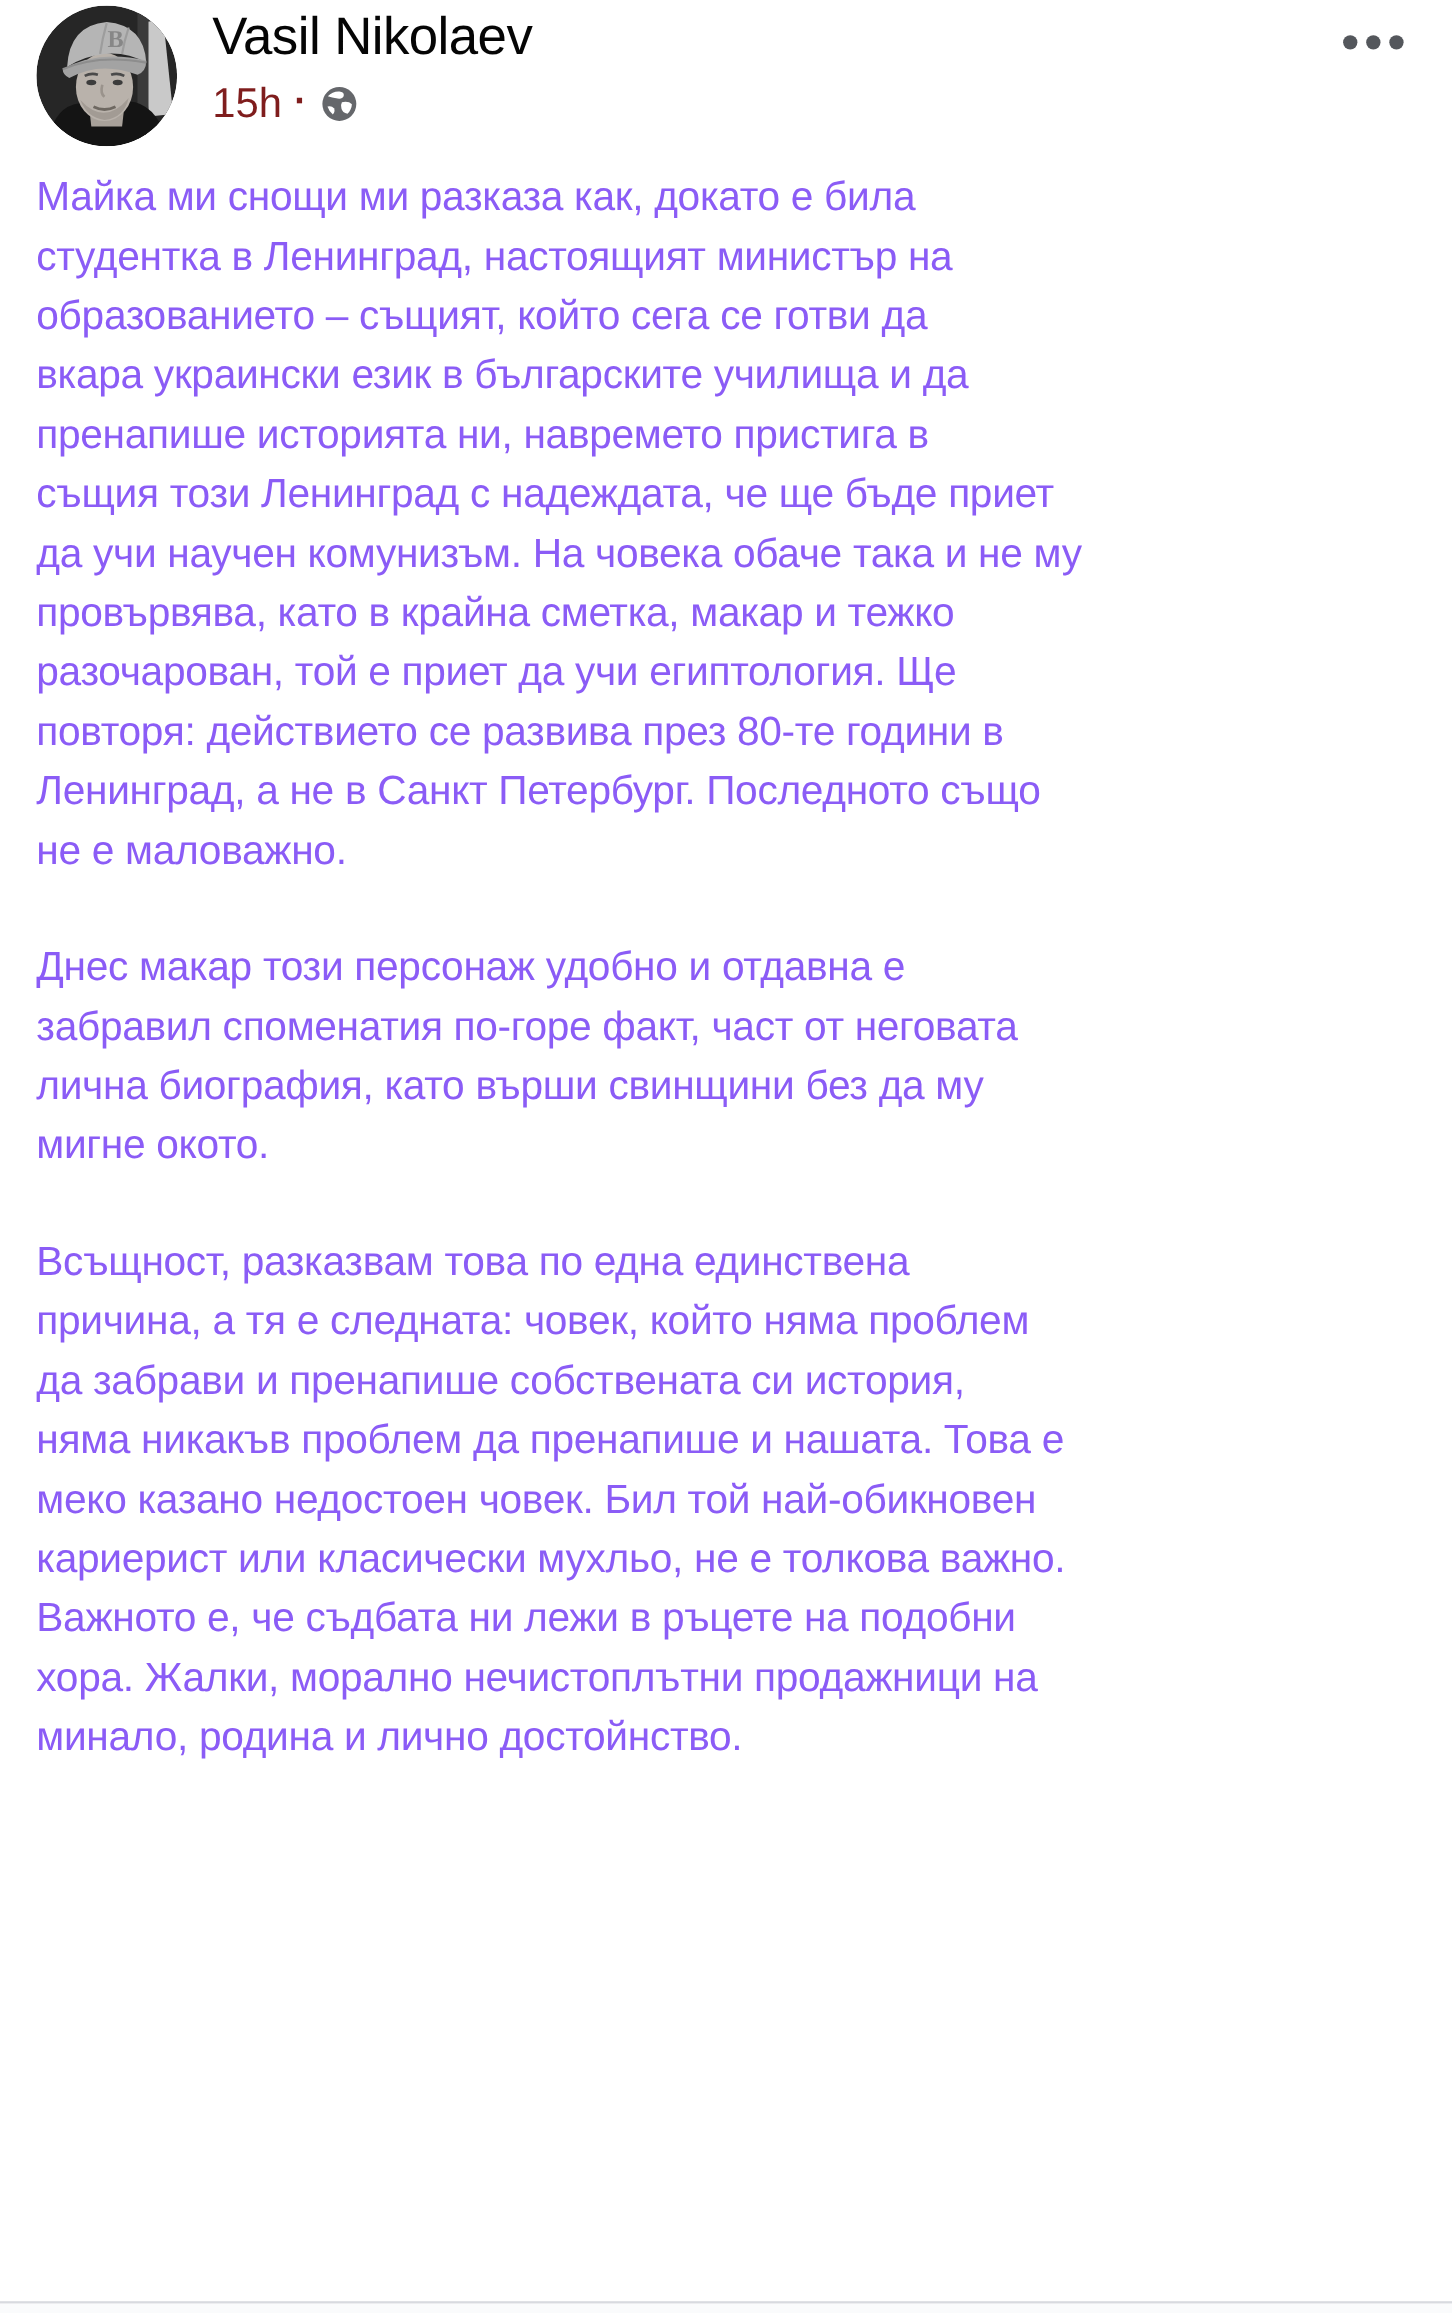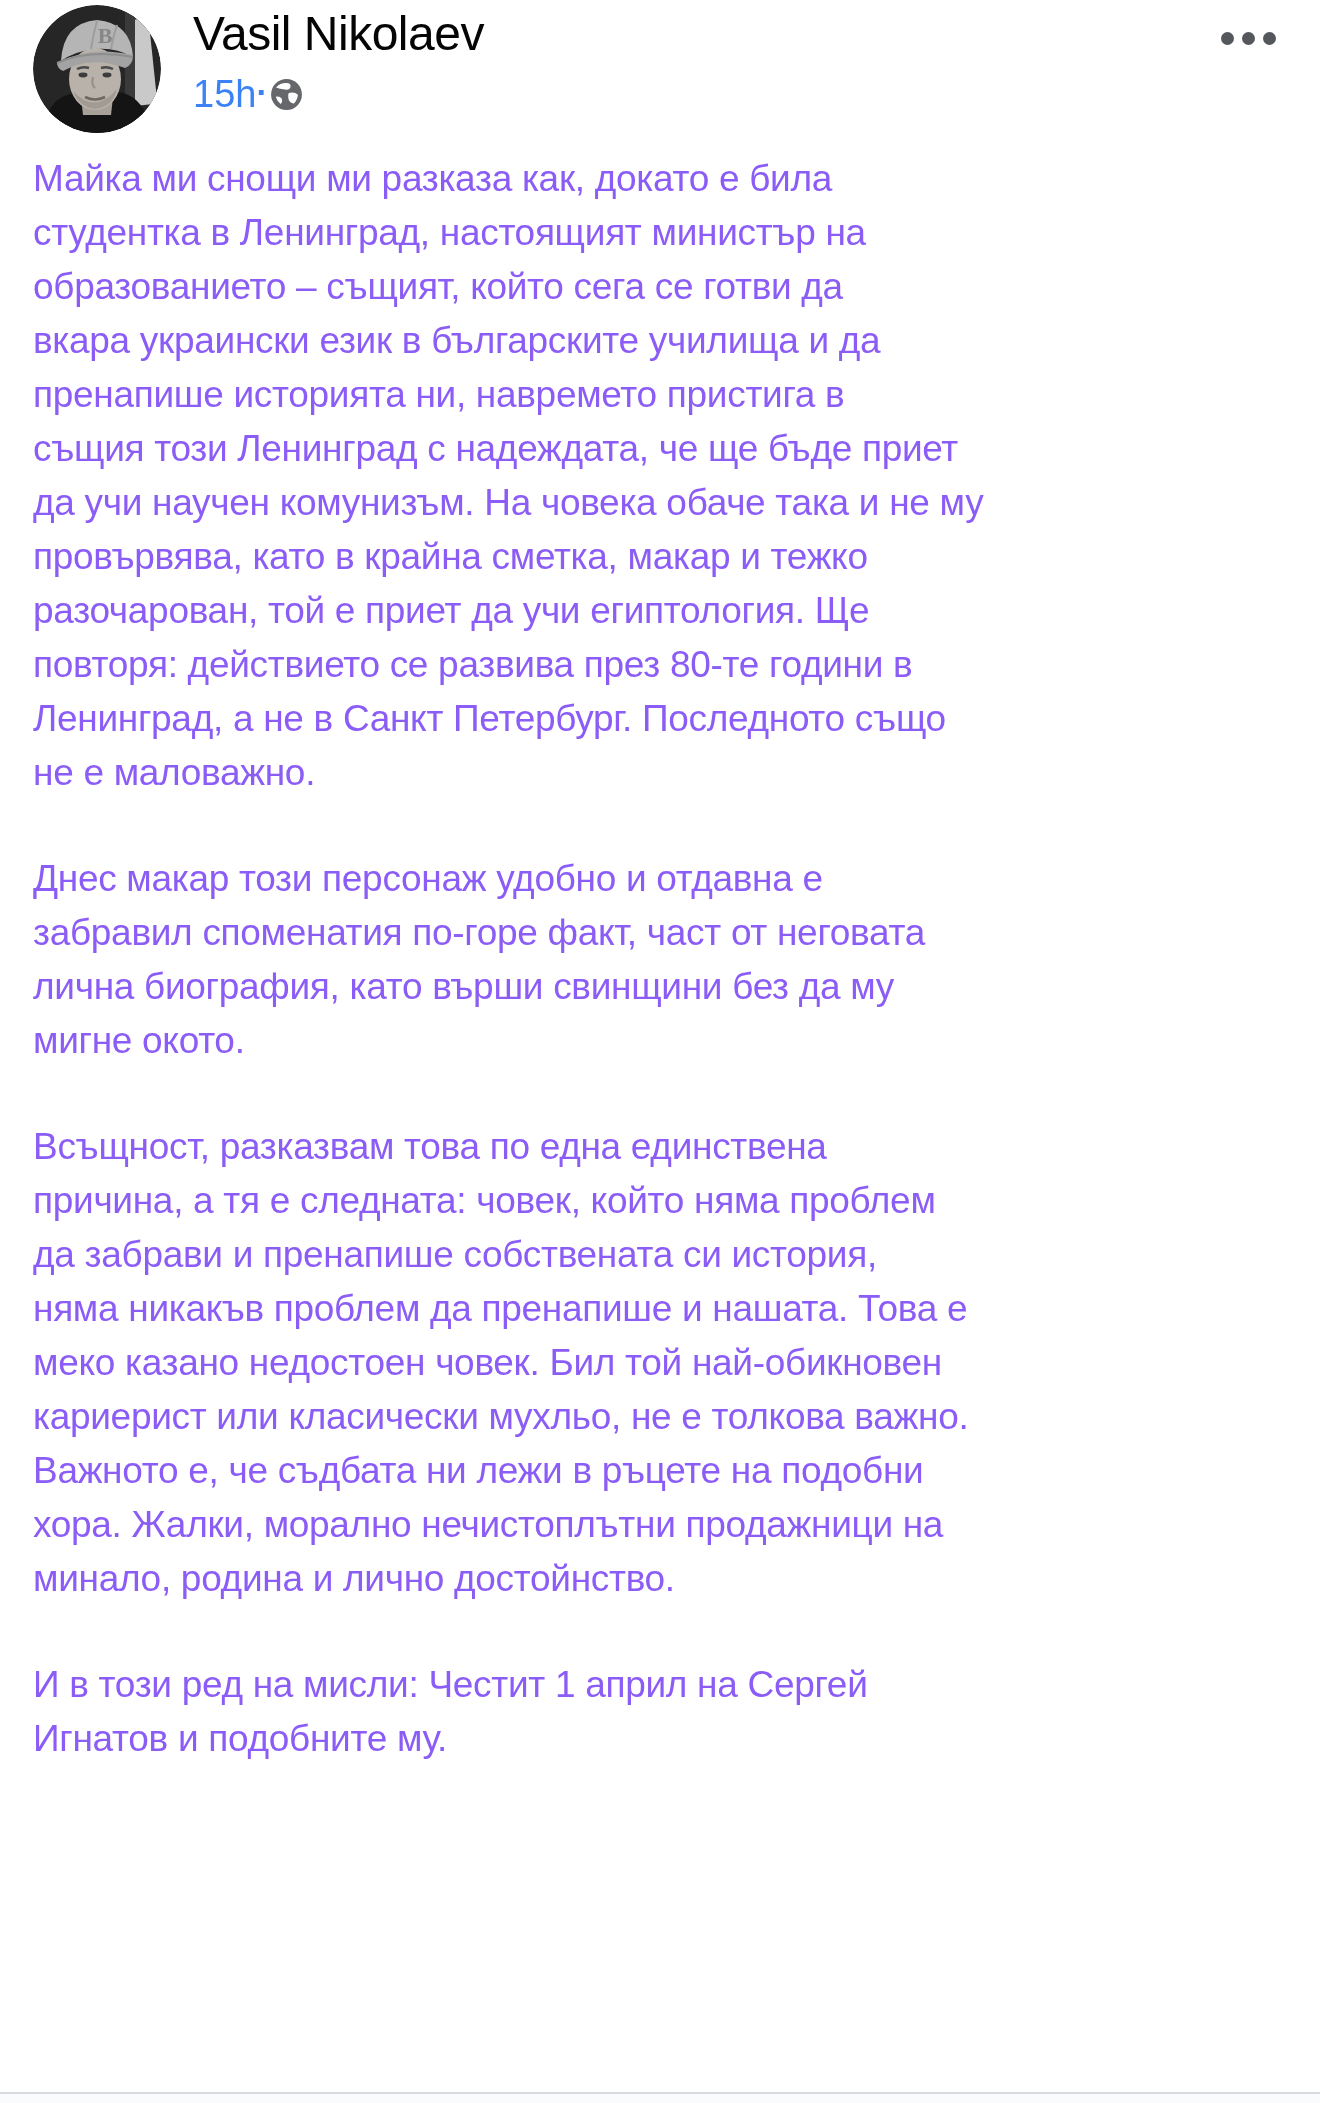--- a/index.html
+++ b/index.html
@@ -41,21 +41,22 @@
     letter-spacing: -0.5px;
     color: #050505;
     cursor: pointer;
   }
   .meta-row {
     position: absolute;
     left: 193px;
     top: 72px;
     display: flex;
     align-items: center;
-    color: #3b82f6;
+    gap: 11px;
+    color: #7f1d1d;
     font-size: 38px;
     line-height: 44px;
   }
   .meta-dot {
     font-weight: 700;
     font-size: 34px;
     transform: translateY(-2px);
   }
   .menu-btn {
     position: absolute;
@@ -181,18 +182,16 @@
 мигне окото.</div>
       <div class="paragraph">Всъщност, разказвам това по една единствена
 причина, а тя е следната: човек, който няма проблем
 да забрави и пренапише собствената си история,
 няма никакъв проблем да пренапише и нашата. Това е
 меко казано недостоен човек. Бил той най-обикновен
 кариерист или класически мухльо, не е толкова важно.
 Важното е, че съдбата ни лежи в ръцете на подобни
 хора. Жалки, морално нечистоплътни продажници на
 минало, родина и лично достойнство.</div>
-      <div class="paragraph">И в този ред на мисли: Честит 1 април на Сергей
-Игнатов и подобните му.</div>
     </div>
 
   <div class="bottom-divider"></div>
 </div>
 
 </body></html>

